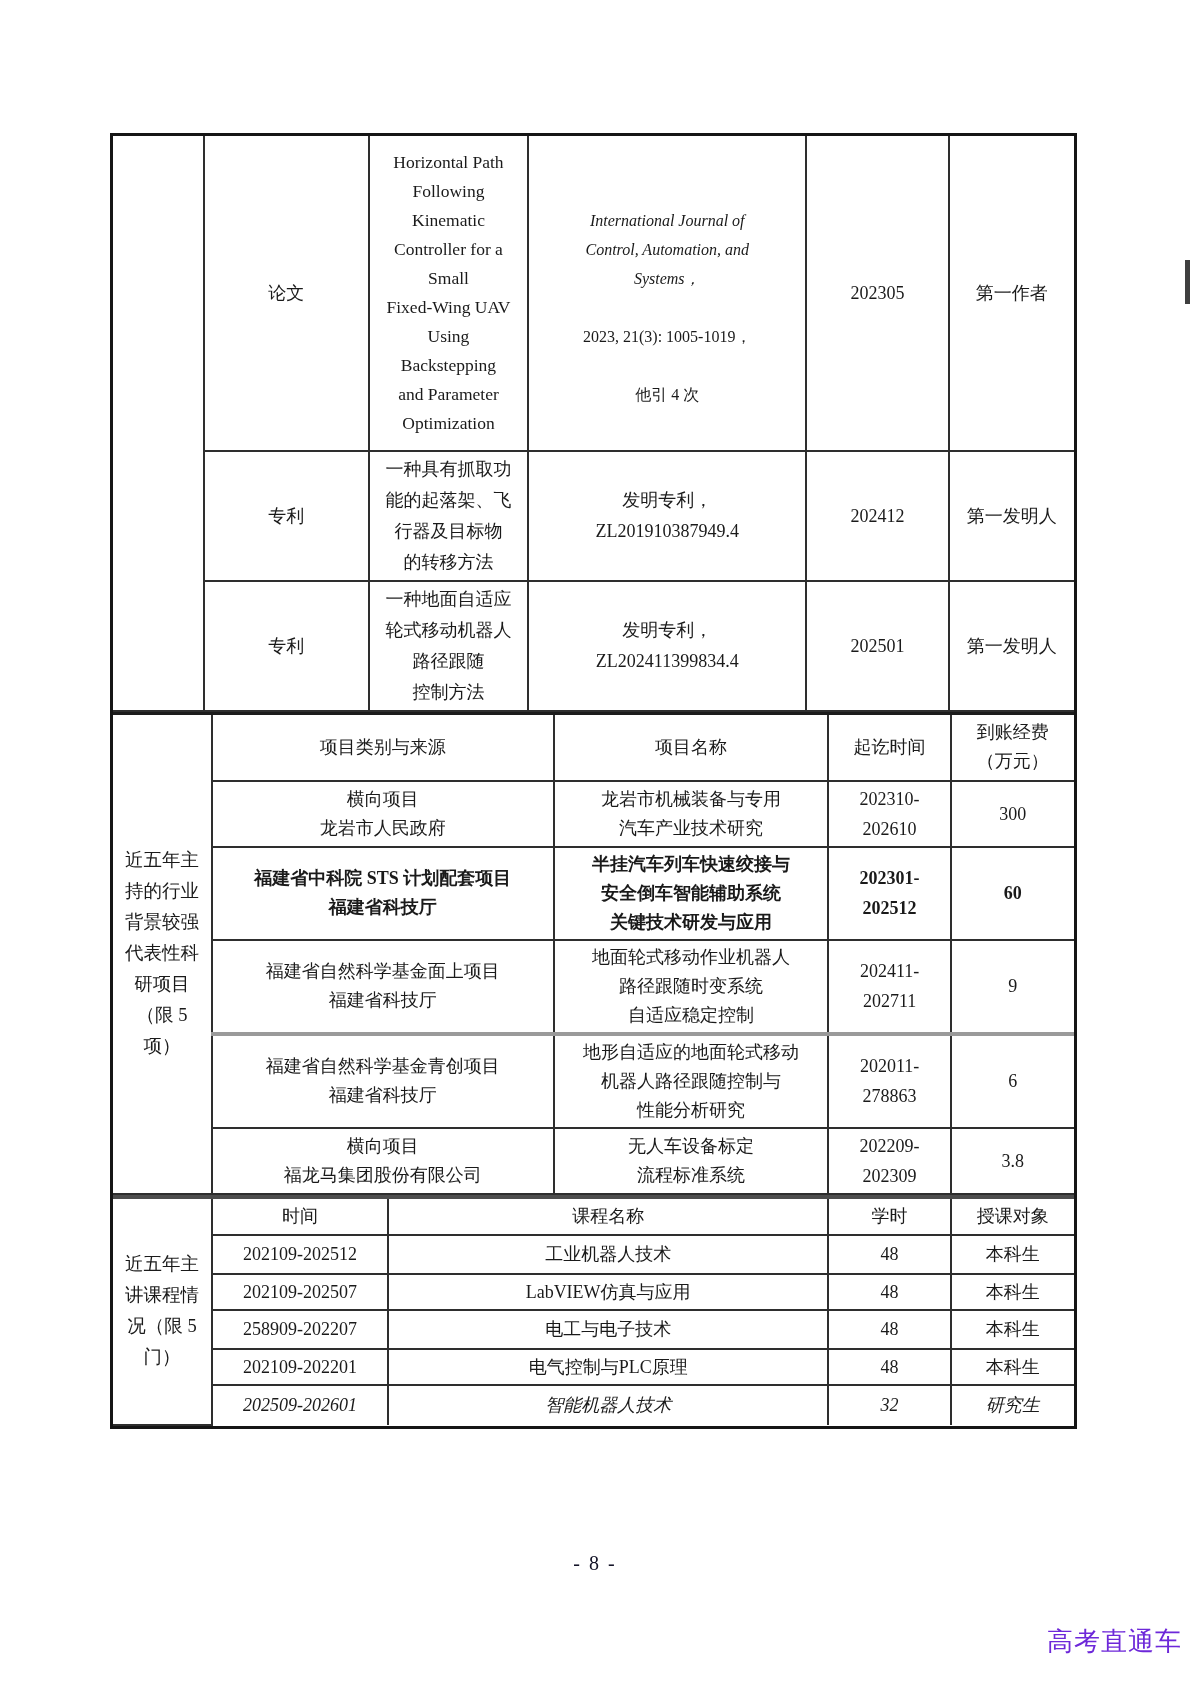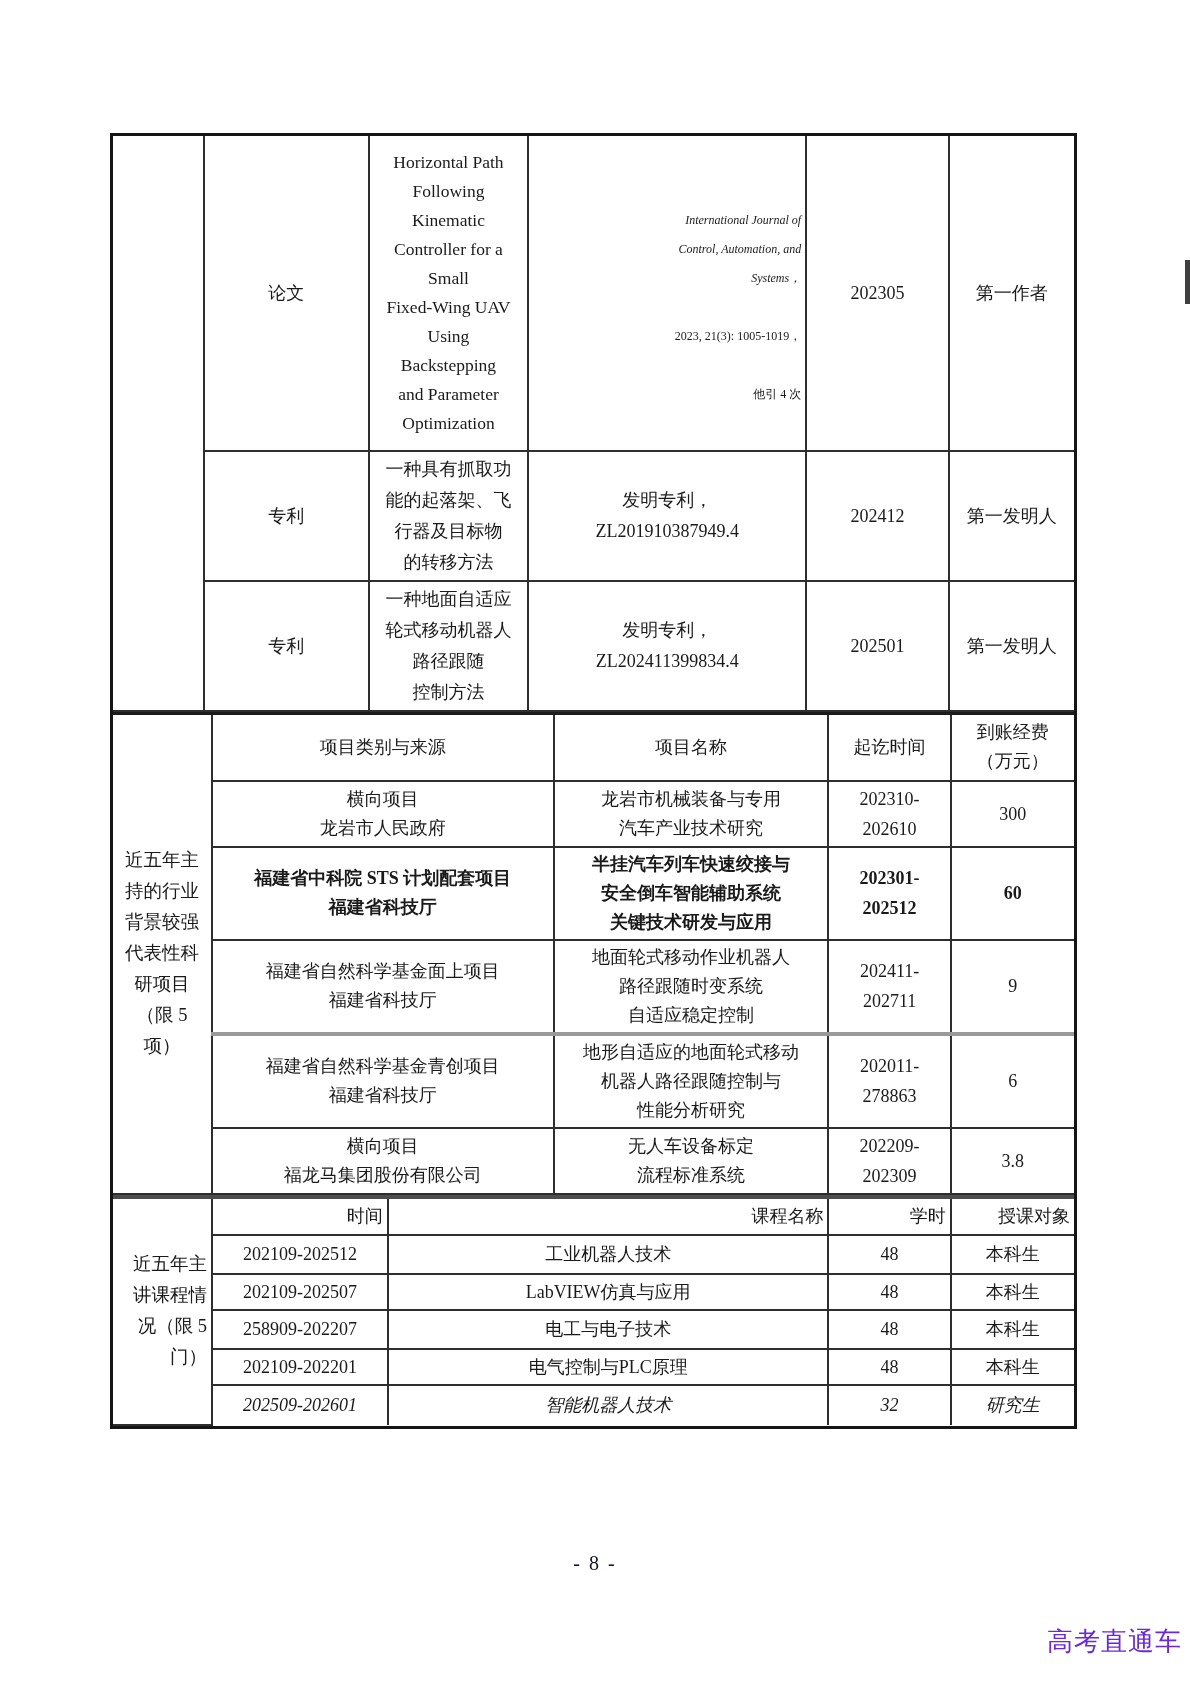--- a/index.html
+++ b/index.html
@@ -19,25 +19,25 @@
   }
   
   .tbl-projects{border-top:3px solid #1c1c1c;}
   .tbl-courses{border-top:4px solid #4d4d4d;}
   .tbl-pubs td.cell-label, .tbl-projects td.cell-label, .tbl-courses td.cell-label{
     border-left:none;
   }
   td.no-outer-r{border-right:none;}
   .tbl-pubs tr:first-child td{border-top:none;}
   .tbl-projects tr:first-child td{border-top:none;}
-  .tbl-courses tr:first-child td{border-top:none;text-align:right;}
+  .tbl-courses tr:first-child td{border-top:none;}
   .tbl-courses tr:last-child td{border-bottom:none;}
   .cell-label{font-size:18.5px;line-height:31px;}
   .paper-title{font-size:17.5px;line-height:29px;}
-  .venue-cell{font-size:12px;line-height:29px;text-align:right;}
+  .venue-cell{font-size:16px;line-height:29px;}
   .venue-italic{font-style:italic;}
   .patent-title{line-height:31px;}
   .patent-info{line-height:31px;}
   .proj-multiline{line-height:29px;}
   .grey-break td{border-top:4px solid #9a9a9a;}
   .page-number{
     position:absolute;left:0;top:1552px;width:1190px;text-align:center;
     font-size:20px;letter-spacing:2px;color:#141428;
   }
   .watermark{

